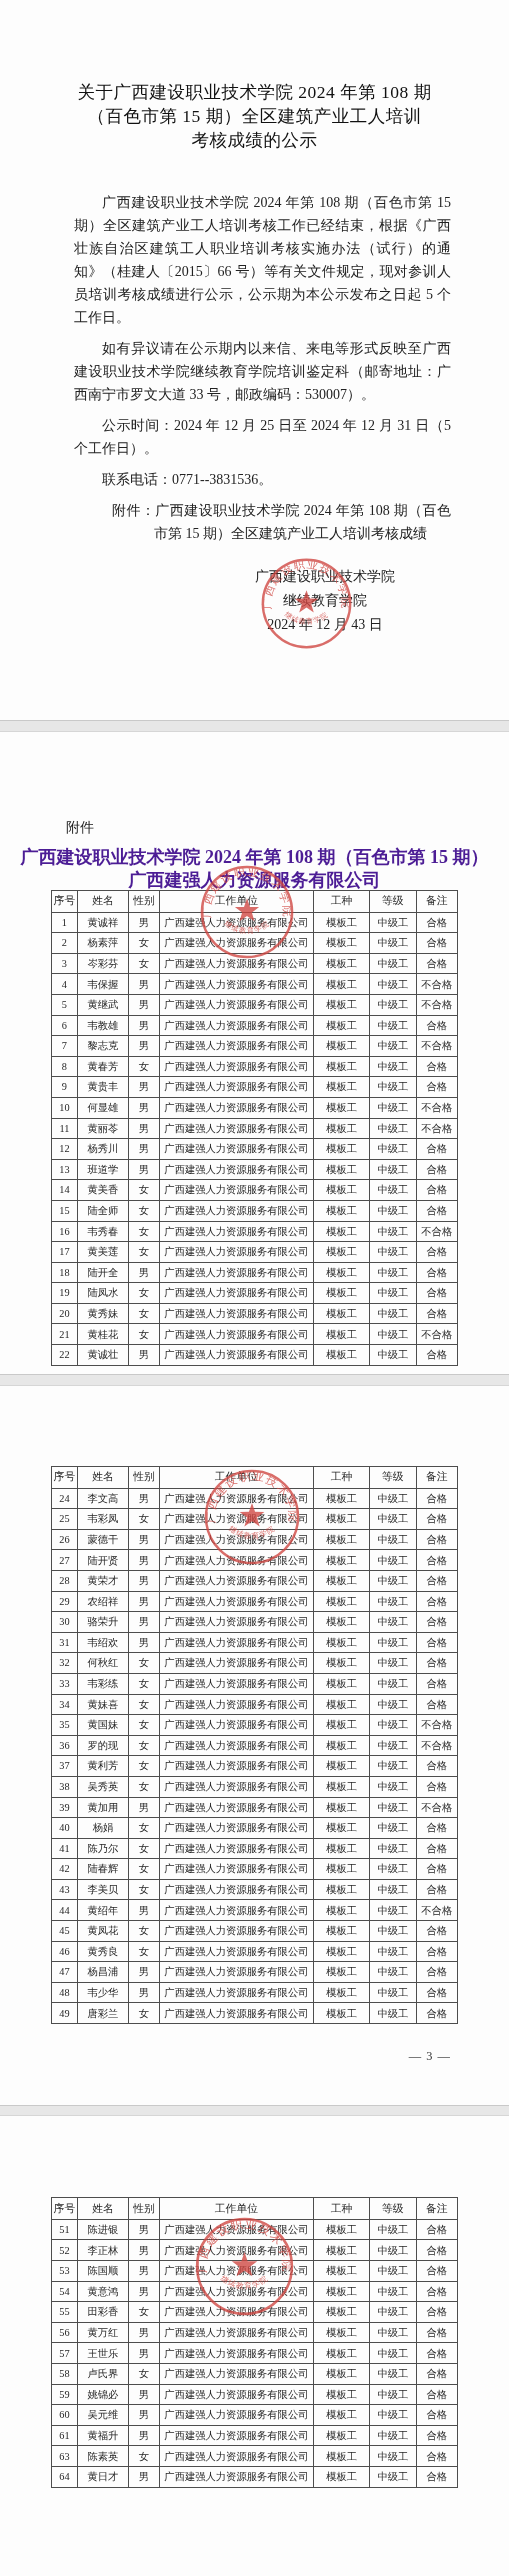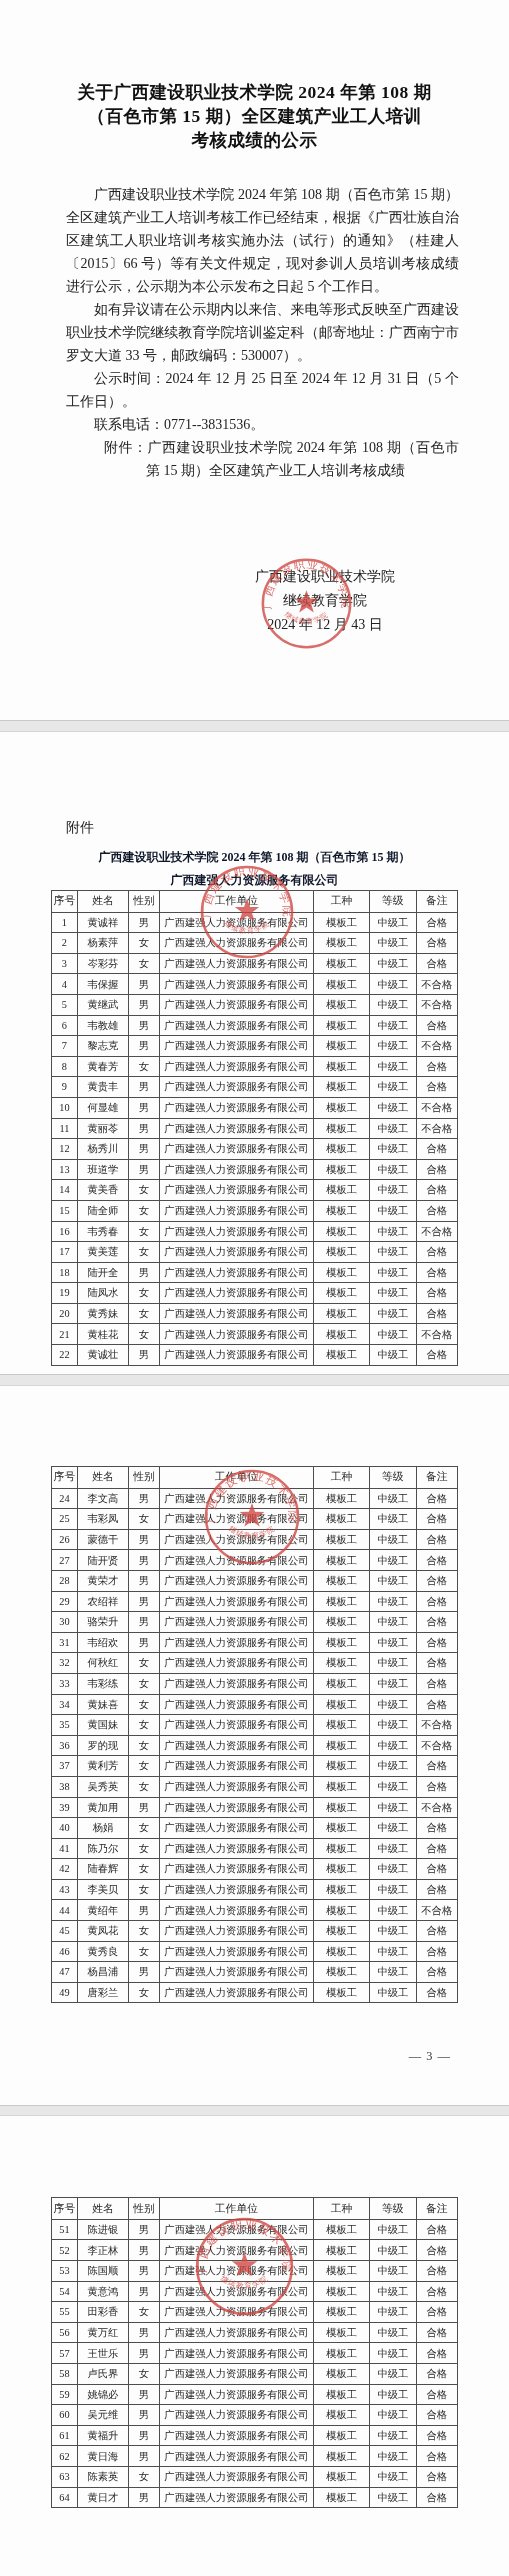--- a/index.html
+++ b/index.html
@@ -21,46 +21,46 @@
     width:509px;
     background:#e7e7e7;
     border-top:0.5px solid #c9c9c9;
     border-bottom:0.5px solid #d6d6d6;
     box-sizing:border-box;
   }
   
   .doc-title{
     position:absolute;top:80px;left:0;right:0;
     text-align:center;
-    font-size:17.5px;font-weight:bold;color:#111;
+    font-size:17.5px;font-weight:normal;color:#111;
     line-height:24px;letter-spacing:0.5px;
   }
   .body-block{
     position:absolute;top:183px;left:66px;width:393px;
     font-size:14px;line-height:23px;
     text-align:justify;
   }
-  .body-block p{margin:0;text-indent:2em;}
+  .body-block p{margin:8px;text-indent:2em;}
   .attach-ref{
     margin-top:26px;
     padding-left:80px;
     text-indent:-42px !important;
   }
   .sign-block{
     position:absolute;top:565px;left:222px;width:206px;
     text-align:center;font-size:14px;line-height:24px;
   }
   
   .attach-label{
     position:absolute;top:87px;left:66px;
     font-size:14px;
   }
   .attach-title{
     position:absolute;top:114px;left:0;right:0;
-    text-align:center;font-size:12px;font-weight:bold;color:#0f172a;
+    text-align:center;font-size:18px;font-weight:bold;color:#4c1d95;
     line-height:23px;
   }
   .table-wrap{position:absolute;left:51px;width:407px;}
   .score-table{
     border-collapse:collapse;width:407px;table-layout:fixed;
     font-size:10.3px;color:#262626;
   }
   .score-table th,.score-table td{
     border:1px solid #4d4d4d;
     text-align:center;vertical-align:middle;
@@ -603,20 +603,29 @@
             <tr>
               <td>47</td>
               <td>杨昌浦</td>
               <td>男</td>
               <td>广西建强人力资源服务有限公司</td>
               <td>模板工</td>
               <td>中级工</td>
               <td>合格</td>
             </tr>
             <tr>
+              <td>48</td>
+              <td>韦少华</td>
+              <td>男</td>
+              <td>广西建强人力资源服务有限公司</td>
+              <td>模板工</td>
+              <td>中级工</td>
+              <td>合格</td>
+            </tr>
+            <tr>
               <td>49</td>
               <td>唐彩兰</td>
               <td>女</td>
               <td>广西建强人力资源服务有限公司</td>
               <td>模板工</td>
               <td>中级工</td>
               <td>合格</td>
             </tr>
           </tbody>
         </table>
@@ -750,29 +759,20 @@
             <tr>
               <td>61</td>
               <td>黄福升</td>
               <td>男</td>
               <td>广西建强人力资源服务有限公司</td>
               <td>模板工</td>
               <td>中级工</td>
               <td>合格</td>
             </tr>
             <tr>
-              <td>62</td>
-              <td>黄日海</td>
-              <td>男</td>
-              <td>广西建强人力资源服务有限公司</td>
-              <td>模板工</td>
-              <td>中级工</td>
-              <td>合格</td>
-            </tr>
-            <tr>
               <td>63</td>
               <td>陈素英</td>
               <td>女</td>
               <td>广西建强人力资源服务有限公司</td>
               <td>模板工</td>
               <td>中级工</td>
               <td>合格</td>
             </tr>
             <tr>
               <td>64</td>

